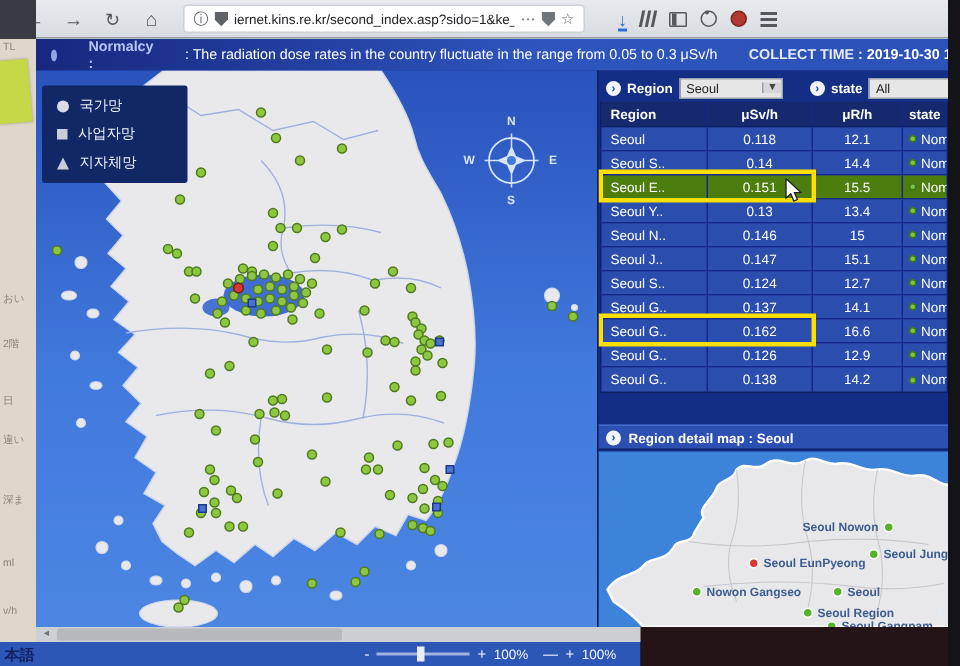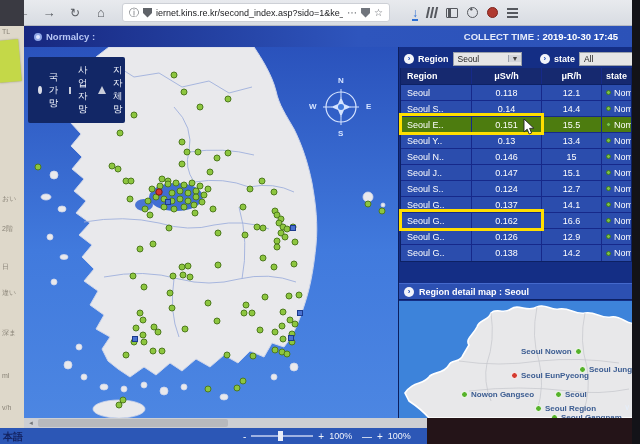--- a/index.html
+++ b/index.html
@@ -35,32 +35,32 @@
   .sidebar-ic::after { content:""; position:absolute; left:1px; top:0; bottom:0; width:3px; background:#55585e; }
   .person-ic { width:11px; height:11px; border:1.5px solid #55585e; border-radius:50%; position:relative; }
   .person-ic::after { content:"●"; position:absolute; left:1.5px; top:-2px; font-size:6px; color:#55585e; }
   .red-ext { width:11px; height:11px; border-radius:50%; background:#b03a30; border:1px solid #7e241e; }
   .menu-ic { display:flex; flex-direction:column; gap:2px; }
   .menu-ic i { width:11px; height:2px; background:#55585e; }
   
   .page { position:absolute; left:24px; top:26px; width:608px; height:392px; background:#16328c; overflow:hidden; }
   .notice { position:absolute; left:0; top:0; width:608px; height:21px;
     background:linear-gradient(90deg,#17277f,#2e55bd 55%,#2c52b8);
-    display:flex; align-items:center; padding:0 14px 0 10px; gap:4px; }
+    display:flex; align-items:center; padding:0 14px 0 10px; gap:21px; }
   .notice-dot { width:8px; height:8px; border-radius:50%; background:#dfe6ff; border:2px solid #8fa6e8; }
   .notice-label { color:#b8c6f5; font-size:9.5px; font-weight:bold; }
   .notice-msg { color:#fff; font-size:9.5px; white-space:nowrap; }
   .collect { margin-left:auto; color:#e6ebfa; font-size:9.5px; font-weight:bold; white-space:nowrap; }
   .collect b { color:#fff; }
   
   .map-panel { position:absolute; left:0; top:21px; width:374px; height:371px;
     background:linear-gradient(180deg,#2a52bc,#417add 55%,#4c86e2); overflow:hidden; }
   .map-panel svg { position:absolute; left:0; top:0; }
   .legend { position:absolute; left:4px; top:10px; width:97px; background:#122766; border-radius:2px;
-    padding:7px 10px; display:flex; gap:6px;justify-content:space-between; }
+    padding:7px 10px; display:flex; flex-direction:column; gap:6px;justify-content:space-between; }
   .legend-item { display:flex; align-items:center; gap:7px; }
   .legend-label { color:#eef1fa; font-size:9.5px; }
   .m-circle { width:8px; height:8px; border-radius:50%; background:#d9dce6; }
   .m-square { width:7px; height:7px; background:#c9cdda; }
   .m-tri { width:0; height:0; border-left:4.5px solid transparent; border-right:4.5px solid transparent; border-bottom:8px solid #c9cdda; }
   .compass { position:absolute; left:288px; top:31px; width:58px; height:58px; color:#d6e4ff; }
   .compass .pt { position:absolute; font-size:8px; font-weight:bold; }
   
   .right-panel { position:absolute; left:374px; top:21px; width:234px; height:371px;
     background:#142e85; border-left:1px solid #0d1f5e; overflow:hidden; }
@@ -146,20 +146,21 @@
           <i></i>
         </span>
     </div>
   </div>
 
   <div class="page">
 
     <div class="notice">
       <span class="notice-dot"></span>
       <span class="notice-label">Normalcy :</span>
+      <span class="notice-msg">: The radiation dose rates in the country fluctuate in the range from  0.05 to 0.3 μSv/h</span>
       <span class="collect"><span>COLLECT TIME : </span><b>2019-10-30 17:45</b></span>
     </div>
 
     <div class="map-panel">
       <svg width="374" height="371" viewBox="0 0 374 371">
 
         <path fill="#e9e9ec" stroke="#cfd6ea" stroke-width="1" d="M 85,0 L 230,0 C 238,12 248,28 252,44 C 255,58 262,68 270,82 C 278,98 284,116 288,136
              C 292,158 294,178 292,198 C 290,218 287,238 281,256 C 276,272 270,288 260,300
              L 248,296 L 240,310 L 226,304 L 214,316 L 200,308 L 186,320 L 172,312 L 158,324
              L 146,316 L 132,328 L 120,320 L 106,330 L 94,322 L 84,314
@@ -522,29 +523,29 @@
                L 234,117 L 30,117 C 24,110 16,104 10,100 Z"></path>
           <g fill="none" stroke="#c4c6cc" stroke-width="0.7">
             <path d="M 92,12 Q 96,40 88,62 Q 84,80 92,100"></path>
             <path d="M 138,6 Q 132,36 140,60 Q 146,84 138,110"></path>
             <path d="M 186,12 Q 180,40 188,66 Q 192,90 184,112"></path>
             <path d="M 60,60 Q 100,66 140,60 Q 180,56 220,62"></path>
             <path d="M 70,90 Q 120,84 170,90 Q 200,94 230,88"></path>
           </g>
         </svg>
         <div id="detail-labels">
-            <div class="dm-label" style="left: 122px; top: 46px;">
+            <div class="dm-label" style="left: 136px; top: 46px;">
               <span class="txt">Seoul Nowon</span>
               <span class="dm-dot green"></span>
             </div>
             <div class="dm-label" style="left: 180px; top: 64px;">
               <span class="dm-dot green"></span>
               <span class="txt">Seoul Jung..</span>
             </div>
-            <div class="dm-label" style="left: 112px; top: 70px;">
+            <div class="dm-label" style="left: 100px; top: 70px;">
               <span class="dm-dot red"></span>
               <span class="txt">Seoul EunPyeong</span>
             </div>
             <div class="dm-label" style="left: 62px; top: 89px;">
               <span class="dm-dot green"></span>
               <span class="txt">Nowon Gangseo</span>
             </div>
             <div class="dm-label" style="left: 156px; top: 89px;">
               <span class="dm-dot green"></span>
               <span class="txt">Seoul</span>

